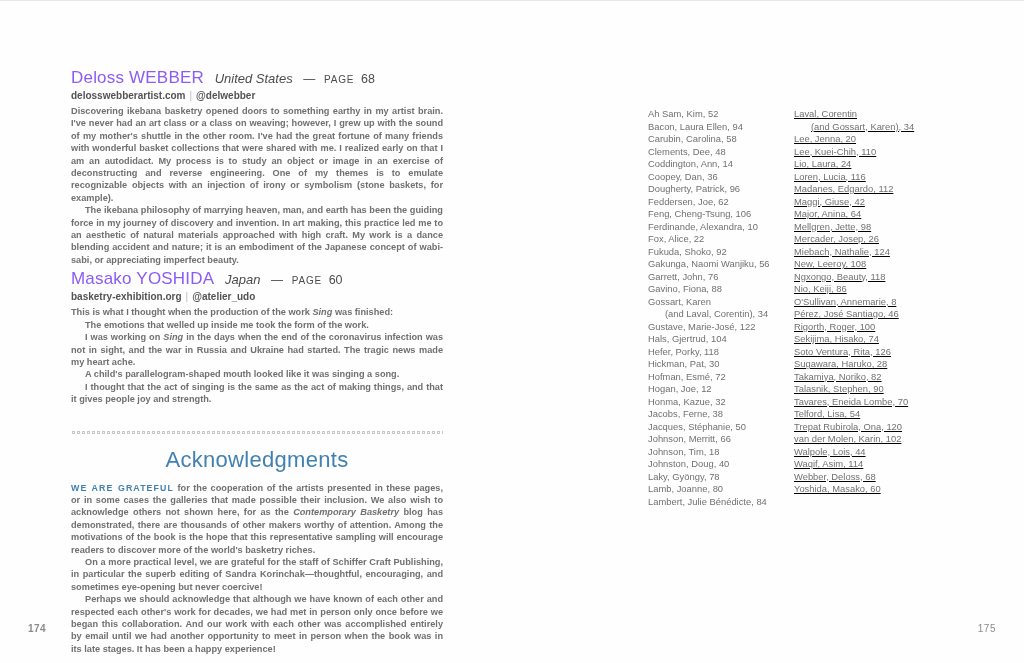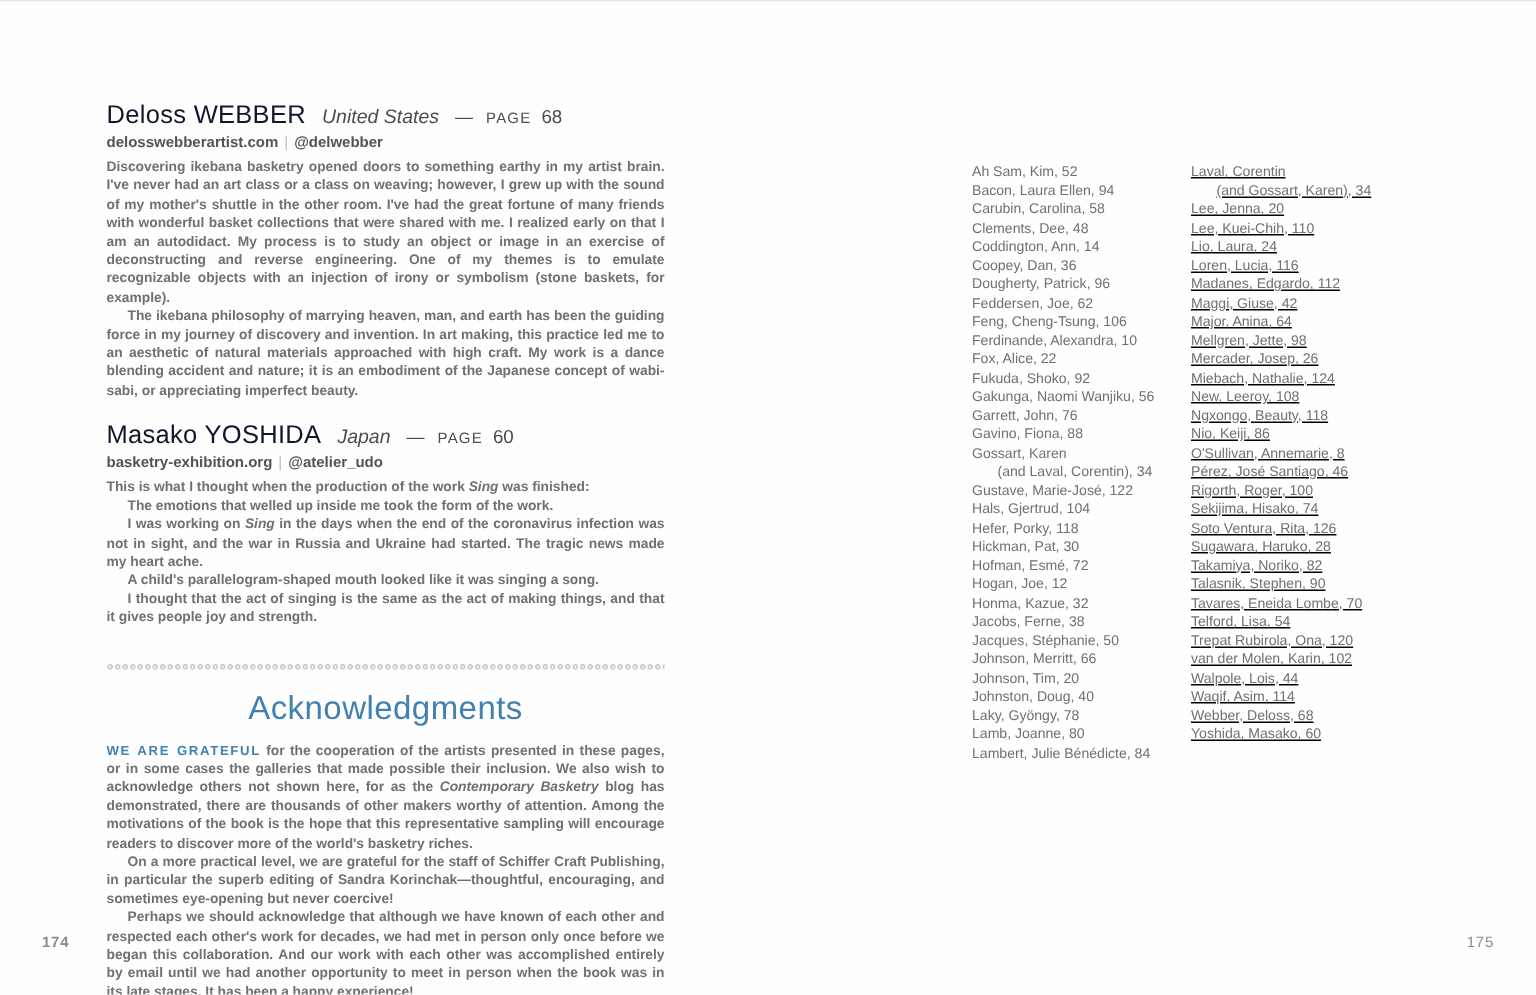--- a/index.html
+++ b/index.html
@@ -8,39 +8,39 @@
     background: #fefefe;
     font-family: "Liberation Sans", sans-serif;
     position: relative;
     overflow: hidden;
     border-top: 1px solid #e7e7e7;
   }
   .page { position: absolute; }
   
   .page-left { left: 71px; top: 64px; width: 372px; }
   .bio-head { font-weight: normal; line-height: 19px; white-space: nowrap; }
-  .artist-name { color: #0f172a; font-size: 17px; letter-spacing: 0.2px; }
+  .artist-name { color: #8b5cf6; font-size: 17px; letter-spacing: 0.2px; }
   .artist-country { color: #4b4c4e; font-size: 13px; font-style: italic; margin-left: 4px; }
   .head-dash { color: #4b4c4e; font-size: 12px; margin: 0 2px 0 4px; }
   .page-label { color: #4b4c4e; font-size: 10px; letter-spacing: 0.8px; }
   .page-ref { color: #4b4c4e; font-size: 12.5px; }
   .bio-links { margin-top: 1px; font-size: 10px; font-weight: bold; color: #525355; }
   .bio-links .sep { color: #b9babc; font-weight: normal; margin: 0 4px; }
   .bio-text, .ack-text { margin-top: 4px; }
   .para {
     color: #6f7072;
     font-size: 9.2px;
     line-height: 12.4px;
     text-align: justify;
     font-weight: bold;
   }
   .para.indent { text-indent: 14px; }
   .it { font-style: italic; }
   .lead { color: #4181b2; letter-spacing: 1.1px; font-size: 8.8px; }
-  .bio + .bio { margin-top: 12px; }
+  .bio + .bio { margin-top: 0; }
   .divider {
     height: 5px;
     margin: 24px 0 12px 0;
     background-image: radial-gradient(circle at 2.5px 2.5px, rgba(255,255,255,0) 0.7px, #c7c8ca 0.9px, #c7c8ca 1.7px, rgba(255,255,255,0) 2px);
     background-size: 5px 5px;
     background-repeat: repeat-x;
   }
   .ack-title {
     color: #4181b2;
     font-size: 22px;
@@ -158,21 +158,21 @@
         <div class="index-entry">Gustave, Marie-José, 122</div>
         <div class="index-entry">Hals, Gjertrud, 104</div>
         <div class="index-entry">Hefer, Porky, 118</div>
         <div class="index-entry">Hickman, Pat, 30</div>
         <div class="index-entry">Hofman, Esmé, 72</div>
         <div class="index-entry">Hogan, Joe, 12</div>
         <div class="index-entry">Honma, Kazue, 32</div>
         <div class="index-entry">Jacobs, Ferne, 38</div>
         <div class="index-entry">Jacques, Stéphanie, 50</div>
         <div class="index-entry">Johnson, Merritt, 66</div>
-        <div class="index-entry">Johnson, Tim, 20</div>
+        <div class="index-entry">Johnson, Tim, 18</div>
         <div class="index-entry">Johnston, Doug, 40</div>
         <div class="index-entry">Laky, Gyöngy, 78</div>
         <div class="index-entry">Lamb, Joanne, 80</div>
         <div class="index-entry">Lambert, Julie Bénédicte, 84</div>
       </div>
     <div class="index-col">
         <div class="index-entry">Laval, Corentin</div>
         <div class="index-entry cont">(and Gossart, Karen), 34</div>
         <div class="index-entry">Lee, Jenna, 20</div>
         <div class="index-entry">Lee, Kuei-Chih, 110</div>

